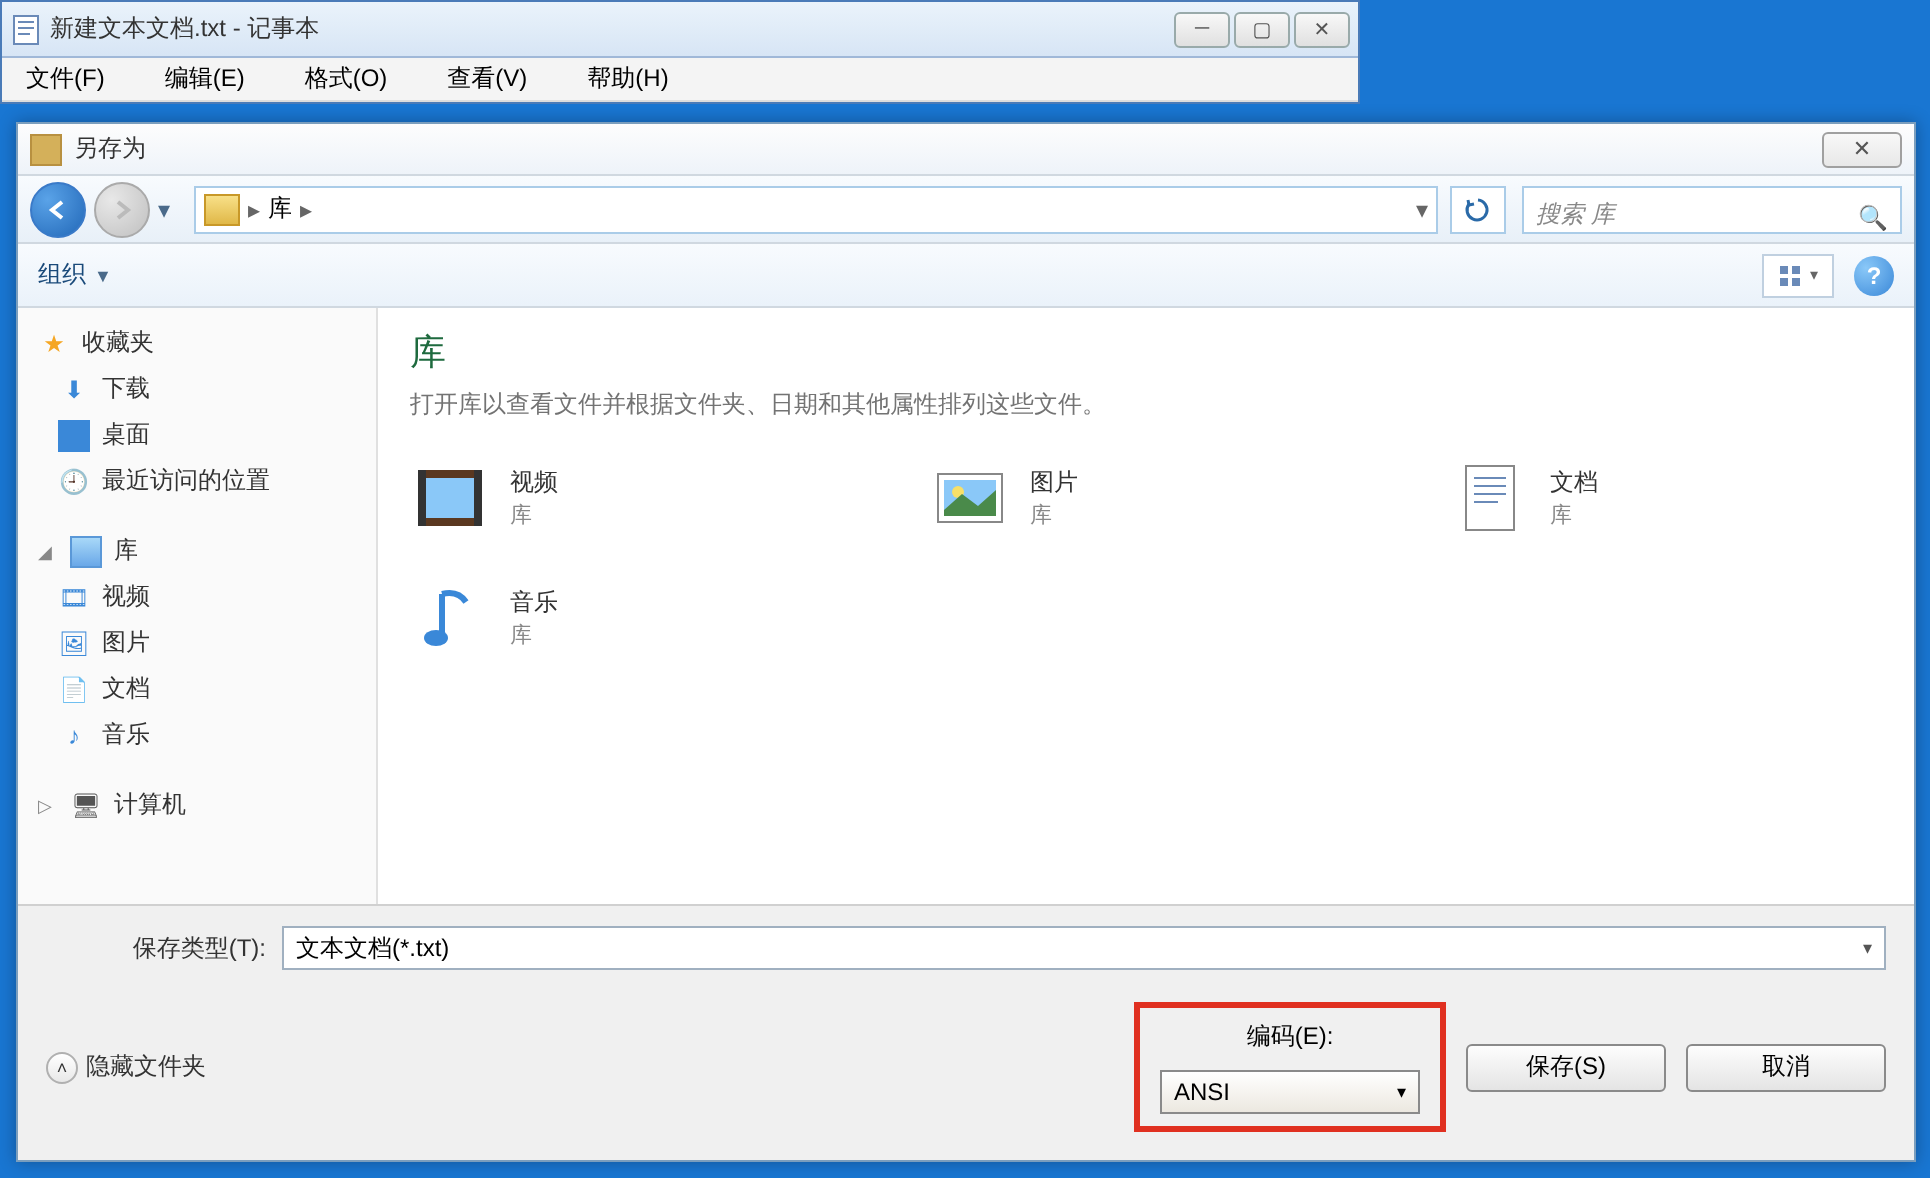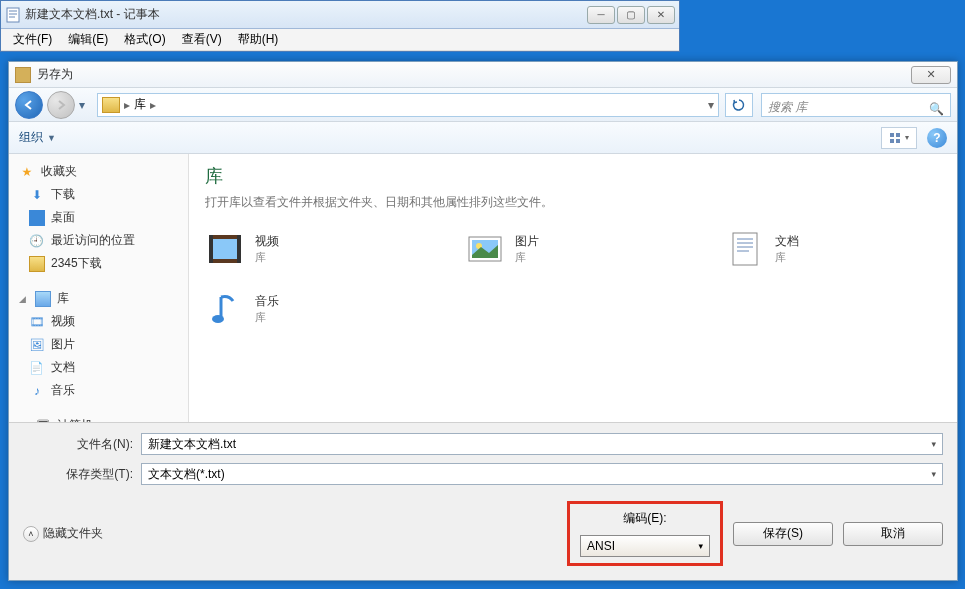--- a/index.html
+++ b/index.html
@@ -5,21 +5,21 @@
 * { margin: 0; padding: 0; box-sizing: border-box; font-family: "Microsoft YaHei", "SimSun", Tahoma, sans-serif; font-size: 12px; }
 body { background: #1976d2; width: 965px; height: 589px; overflow: hidden; position: relative; }
 
 
 .notepad-window { position: absolute; top: 0; left: 0; width: 680px; background: #fff; border: 1px solid #4a7bb8; }
 .notepad-title { height: 28px; background: linear-gradient(#eaf3fb, #d7e5f5); display: flex; align-items: center; padding: 0 4px; border-bottom: 1px solid #a0b8d8; justify-content: space-between; }
 .notepad-title .icon { width: 16px; height: 16px; margin-right: 4px; }
 .notepad-title .title-text { flex: 1; color: #333; }
 .win-controls { display: flex; gap: 2px; }
 .win-btn { width: 28px; height: 18px; border: 1px solid #9aa; border-radius: 3px; background: linear-gradient(#f8f8f8,#e0e0e0); display: flex; align-items: center; justify-content: center; font-size: 10px; color: #555; cursor: pointer; }
-.menubar { height: 22px; background: #f4f4f4; display: flex; align-items: center; padding: 0 4px; gap: 0; border-bottom: 1px solid #ddd; }
+.menubar { height: 22px; background: #f4f4f4; display: flex; align-items: center; padding: 0 4px; gap: 14px; border-bottom: 1px solid #ddd; }
 .menubar span { padding: 2px 8px; cursor: pointer; }
 
 
 .dialog { position: absolute; top: 61px; left: 8px; width: 950px; height: 520px; background: #fff; border: 1px solid #7b9ebd; box-shadow: 0 0 8px rgba(0,0,0,0.3); display: flex; flex-direction: column; }
 .dlg-title { height: 26px; background: linear-gradient(#fdfdfd,#eef3f9); border-bottom: 1px solid #d0d8e0; display: flex; align-items: center; padding: 0 6px; }
 .dlg-title .icon { width: 16px; height: 16px; margin-right: 6px; background: #d4b05a; border: 1px solid #b89040; }
 .dlg-title .title-text { flex: 1; color: #333; }
 .dlg-close { width: 40px; height: 18px; border: 1px solid #a0a0a0; border-radius: 3px; background: linear-gradient(#f8f8f8,#e8e8e8); display: flex; align-items: center; justify-content: center; cursor: pointer; font-size: 11px; color: #555; }
 
 
@@ -185,24 +185,20 @@
             <span>下载</span>
           </div>
         <div class="side-item">
             <span class="icon-sm ic-desktop"></span>
             <span>桌面</span>
           </div>
         <div class="side-item">
             <span class="icon-sm ic-recent">🕘</span>
             <span>最近访问的位置</span>
           </div>
-        <div class="side-item">
-            <span class="icon-sm ic-folder"></span>
-            <span>2345下载</span>
-          </div>
       </div>
       <div class="side-group">
         <div class="side-item header">
             <span class="tri">◢</span>
             <span class="icon-sm ic-lib"></span>
             <span>库</span>
           </div>
         <div class="side-item">
             <span class="icon-sm ic-video">🎞</span>
             <span>视频</span>
@@ -288,26 +284,20 @@
               <div class="name">音乐</div>
               <div class="sub">库</div>
             </div>
         </div>
       </div>
     </div>
   </div>
 
   <div class="bottom">
     <div class="field-row">
-      <div class="field-label">文件名(N):</div>
-      <div class="field-input">
-          <span>新建文本文档.txt</span>
-        </div>
-    </div>
-    <div class="field-row">
       <div class="field-label">保存类型(T):</div>
       <div class="field-input">
           <span>文本文档(*.txt)</span>
         </div>
     </div>
     <div class="bottom-row">
       <div class="expand-btn">
         <span class="chev">˄</span>
         <span>隐藏文件夹</span>
       </div>

